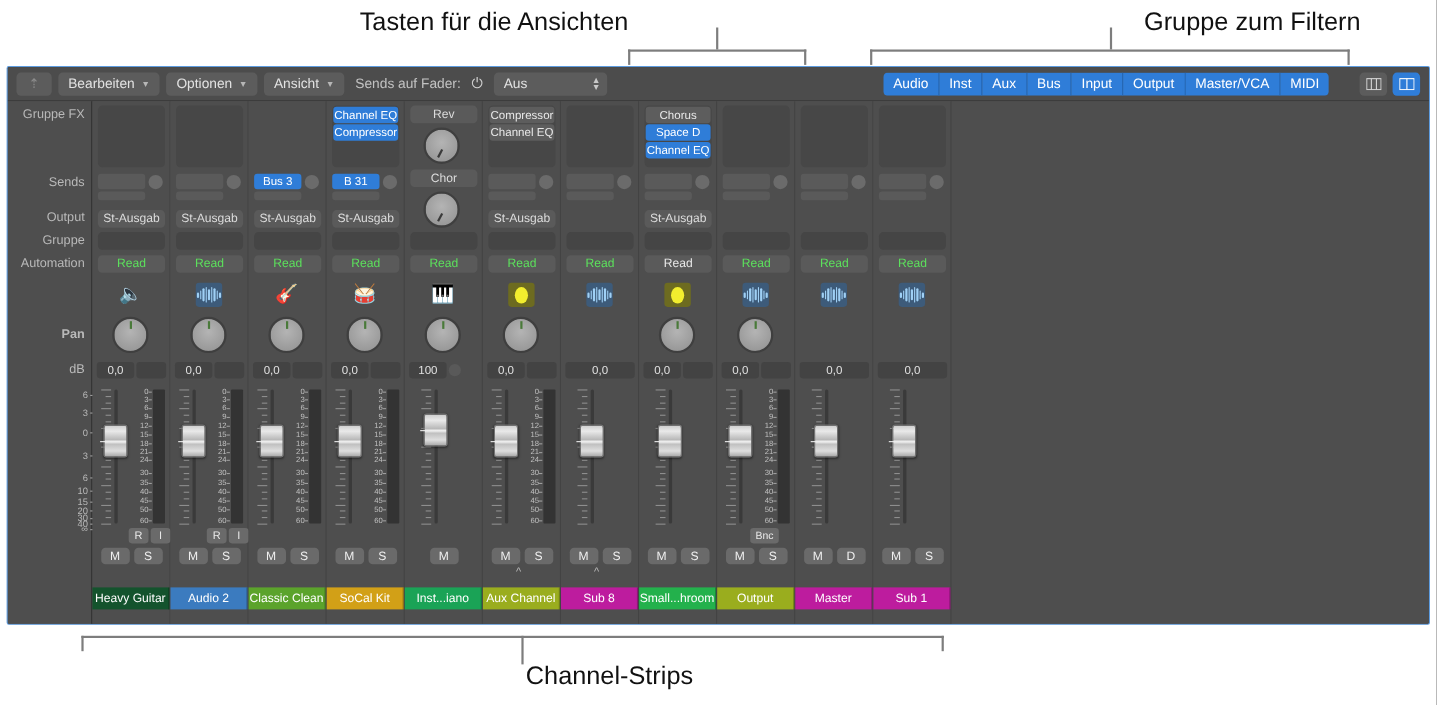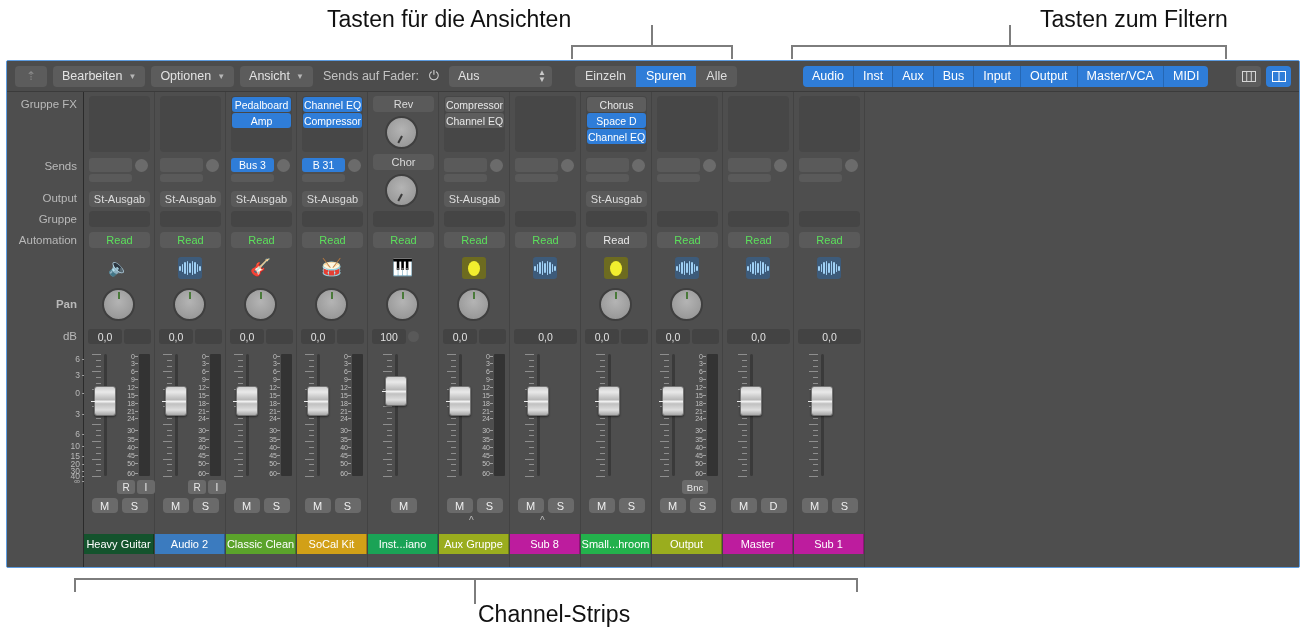--- a/index.html
+++ b/index.html
@@ -315,21 +315,21 @@
     position: absolute; left: 0; bottom: 14px; width: 100%; height: 20px;
     display: flex; align-items: center; justify-content: center;
     font-size: 11px; color: #ffffff; white-space: nowrap; overflow: hidden;
     border-right: 1px solid rgba(0,0,0,.25);
   }
 </style>
 </head>
 <body>
 
 <div class="anno-label" id="anno-views">Tasten für die Ansichten</div>
-<div class="anno-label" id="anno-filter">Tasten zum Filtern</div>
+<div class="anno-label" id="anno-filter">Gruppe zum Filtern</div>
 <div class="anno-label" id="anno-strips">Channel-Strips</div>
 
 <div class="bracket" id="bracket-views" style="left:571px; top:45px; width:162px; height:14px;">
   <div class="bar" style="top:0;"></div>
   <div class="lend" style="left:0; top:0; height:14px;"></div>
   <div class="rend" style="right:0; top:0; height:14px;"></div>
   <div class="stem" style="left:80px; top:-20px; height:20px;"></div>
 </div>
 
 <div class="bracket" id="bracket-filter" style="left:791px; top:45px; width:436px; height:14px;">
@@ -364,31 +364,20 @@
       <span class="chev">▼</span>
     </div>
 
     <span class="tb-text">Sends auf Fader:</span>
     <div class="tb-power">⏻</div>
     <div class="tb-select">
       <span>Aus</span>
       <span class="updown">▲<br>▼</span>
     </div>
 
-    <div class="seg-group" style="position:absolute; left:568px;">
-      <div class="seg">
-          <span>Einzeln</span>
-        </div>
-      <div class="seg active">
-          <span>Spuren</span>
-        </div>
-      <div class="seg">
-          <span>Alle</span>
-        </div>
-    </div>
 
     <div class="filter-group" style="position:absolute; left:796px;">
       <div class="fbtn">
           <span>Audio</span>
         </div>
       <div class="fbtn">
           <span>Inst</span>
         </div>
       <div class="fbtn">
           <span>Aux</span>
@@ -613,24 +602,20 @@
             <div class="mini-btn">R</div>
             <div class="mini-btn">I</div>
           </div>
           <div class="ms-row">
             <div class="ms-btn">M</div>
             <div class="ms-btn">S</div>
           </div>
           <div class="name-plate" style="background:#3b7bbf;">Audio 2</div>
         </div>
         <div class="strip">
-          <div class="fx-area">
-            <div class="fx-slot on">Pedalboard</div>
-            <div class="fx-slot on">Amp</div>
-          </div>
           <div class="send-row">
             <div class="send-slot on">Bus 3</div>
             <div class="send-knob"></div>
           </div>
           <div class="send-slot2"></div>
           <div class="lbl-slot out-slot">St-Ausgab</div>
           <div class="lbl-slot grp-slot"></div>
           <div class="lbl-slot auto-slot">Read</div>
           <div class="inst-icon photo">
             <span style="font-size:17px;line-height:20px;">🎸</span>
@@ -902,21 +887,21 @@
               <div class="mt" style="top:106px;">50</div>
               <div class="mt" style="top:116px;">60</div>
             </div>
             <div class="meter-bar" style="left:55px;"></div>
           </div>
           <div class="ms-row">
             <div class="ms-btn">M</div>
             <div class="ms-btn">S</div>
           </div>
           <div class="caret">^</div>
-          <div class="name-plate" style="background:#9aad1e;">Aux Gruppe</div>
+          <div class="name-plate" style="background:#9aad1e;">Aux Channel</div>
         </div>
         <div class="strip">
           <div class="fx-area"></div>
           <div class="send-row">
             <div class="send-slot"></div>
             <div class="send-knob"></div>
           </div>
           <div class="send-slot2"></div>
           <div class="lbl-slot grp-slot"></div>
           <div class="lbl-slot auto-slot">Read</div>

